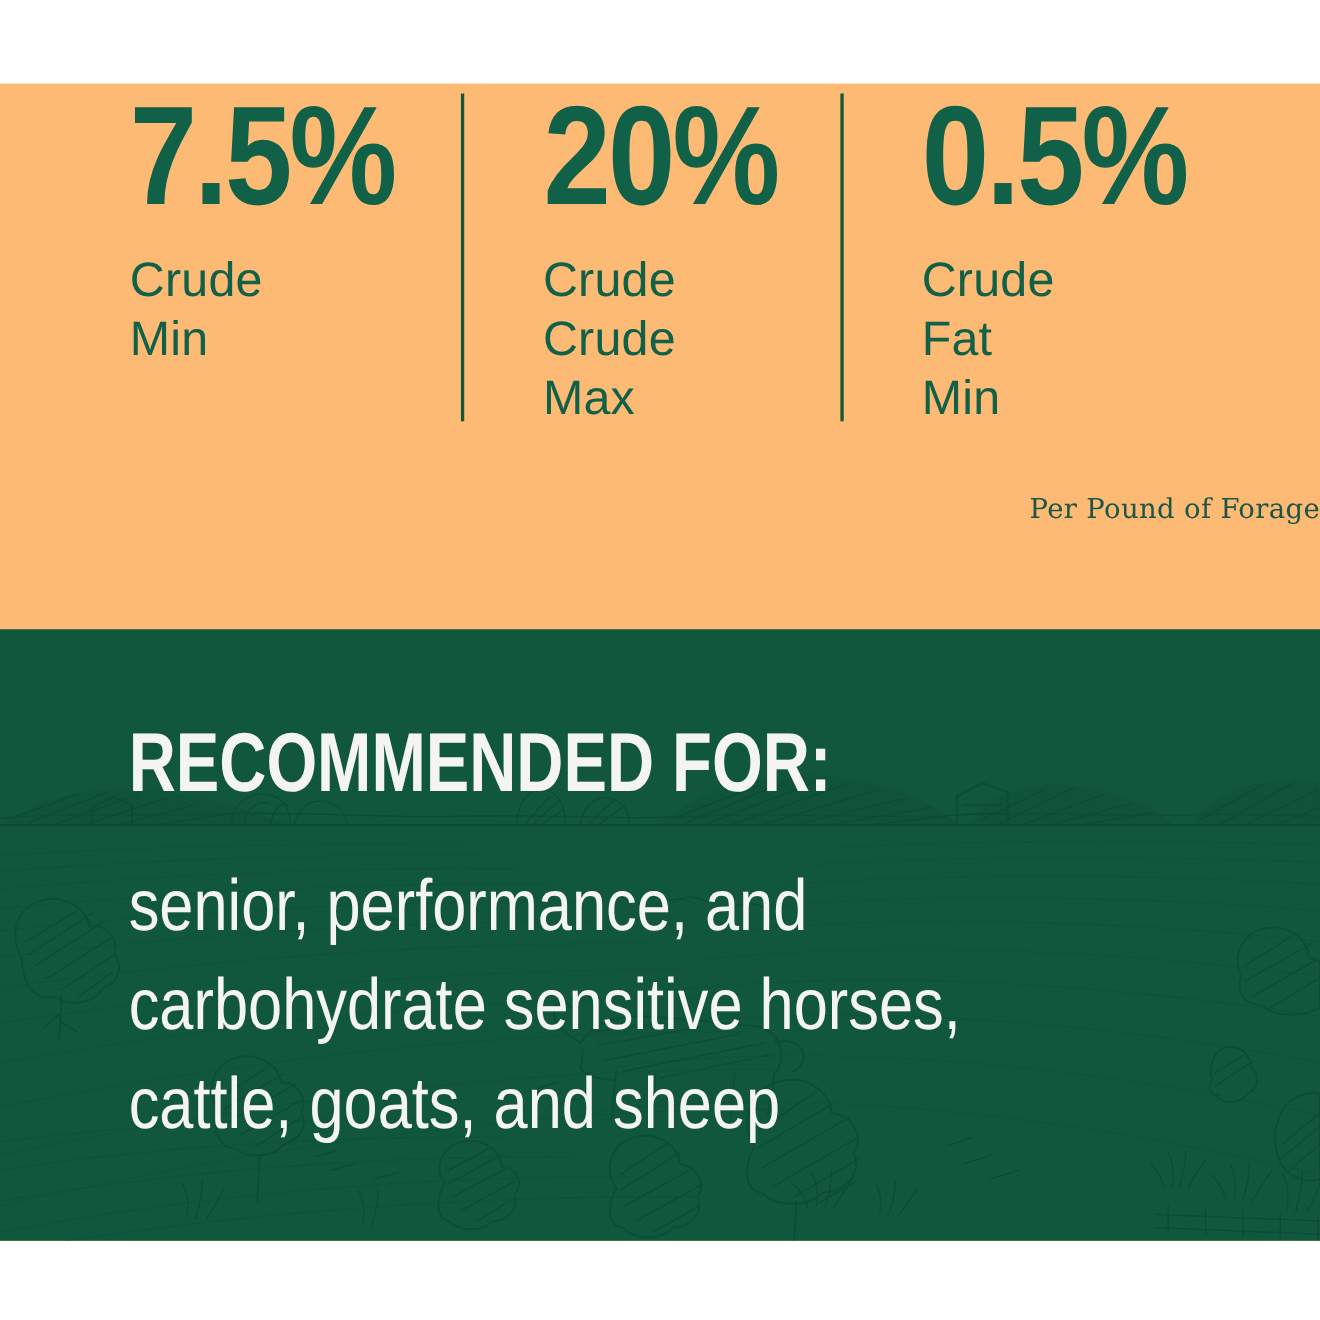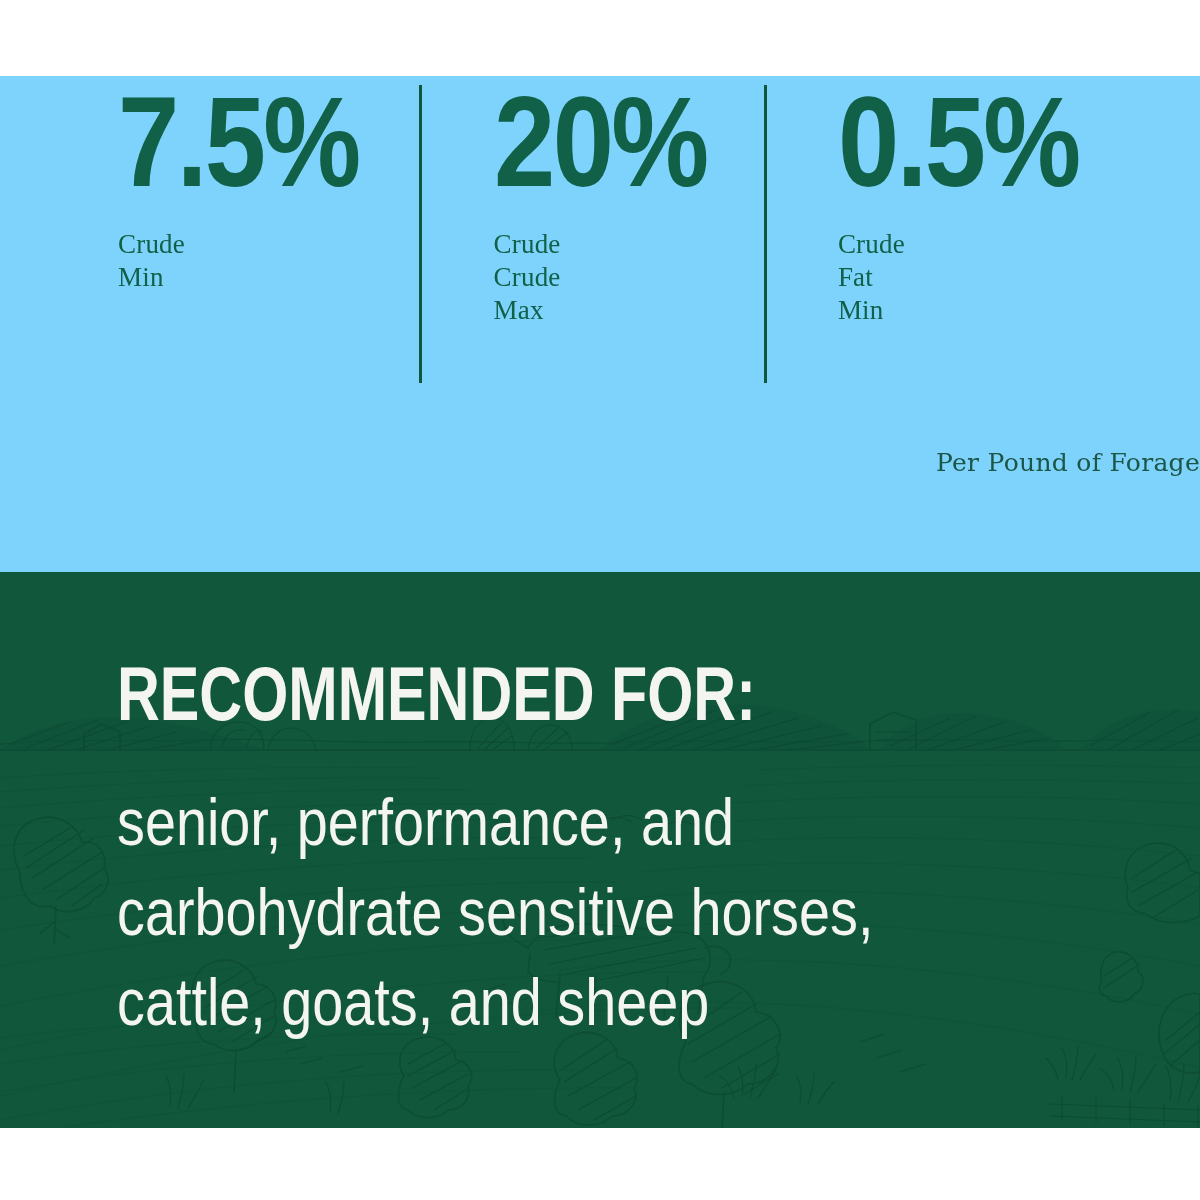--- a/index.html
+++ b/index.html
@@ -22,21 +22,21 @@
     background: #ffffff;
   }
 
   
   .analysis-panel {
     position: absolute;
     left: 0;
     top: 76px;
     width: 1200px;
     height: 496px;
-    background: #7dd3fc;
+    background: #fdba74;
   }
 
   .stats-row {
     position: absolute;
     left: 0;
     top: 0;
     width: 1200px;
     height: 320px;
     display: flex;
     align-items: flex-start;
@@ -69,22 +69,22 @@
     letter-spacing: -3px;
     color: #116048;
     margin: 0;
     padding-top: 2px;
     transform: scaleX(0.86);
     transform-origin: left top;
     white-space: nowrap;
   }
 
   .stat-label {
-    font-family: Liberation Serif, serif;
-    font-size: 27px;
+    font-family: Liberation Sans, sans-serif;
+    font-size: 44px;
     line-height: 1.22;
     color: #116048;
     margin: 0;
     padding-top: 22px;
     letter-spacing: 0.2px;
   }
   .stat-label span { display: block; }
 
   .per-pound {
     position: absolute;

